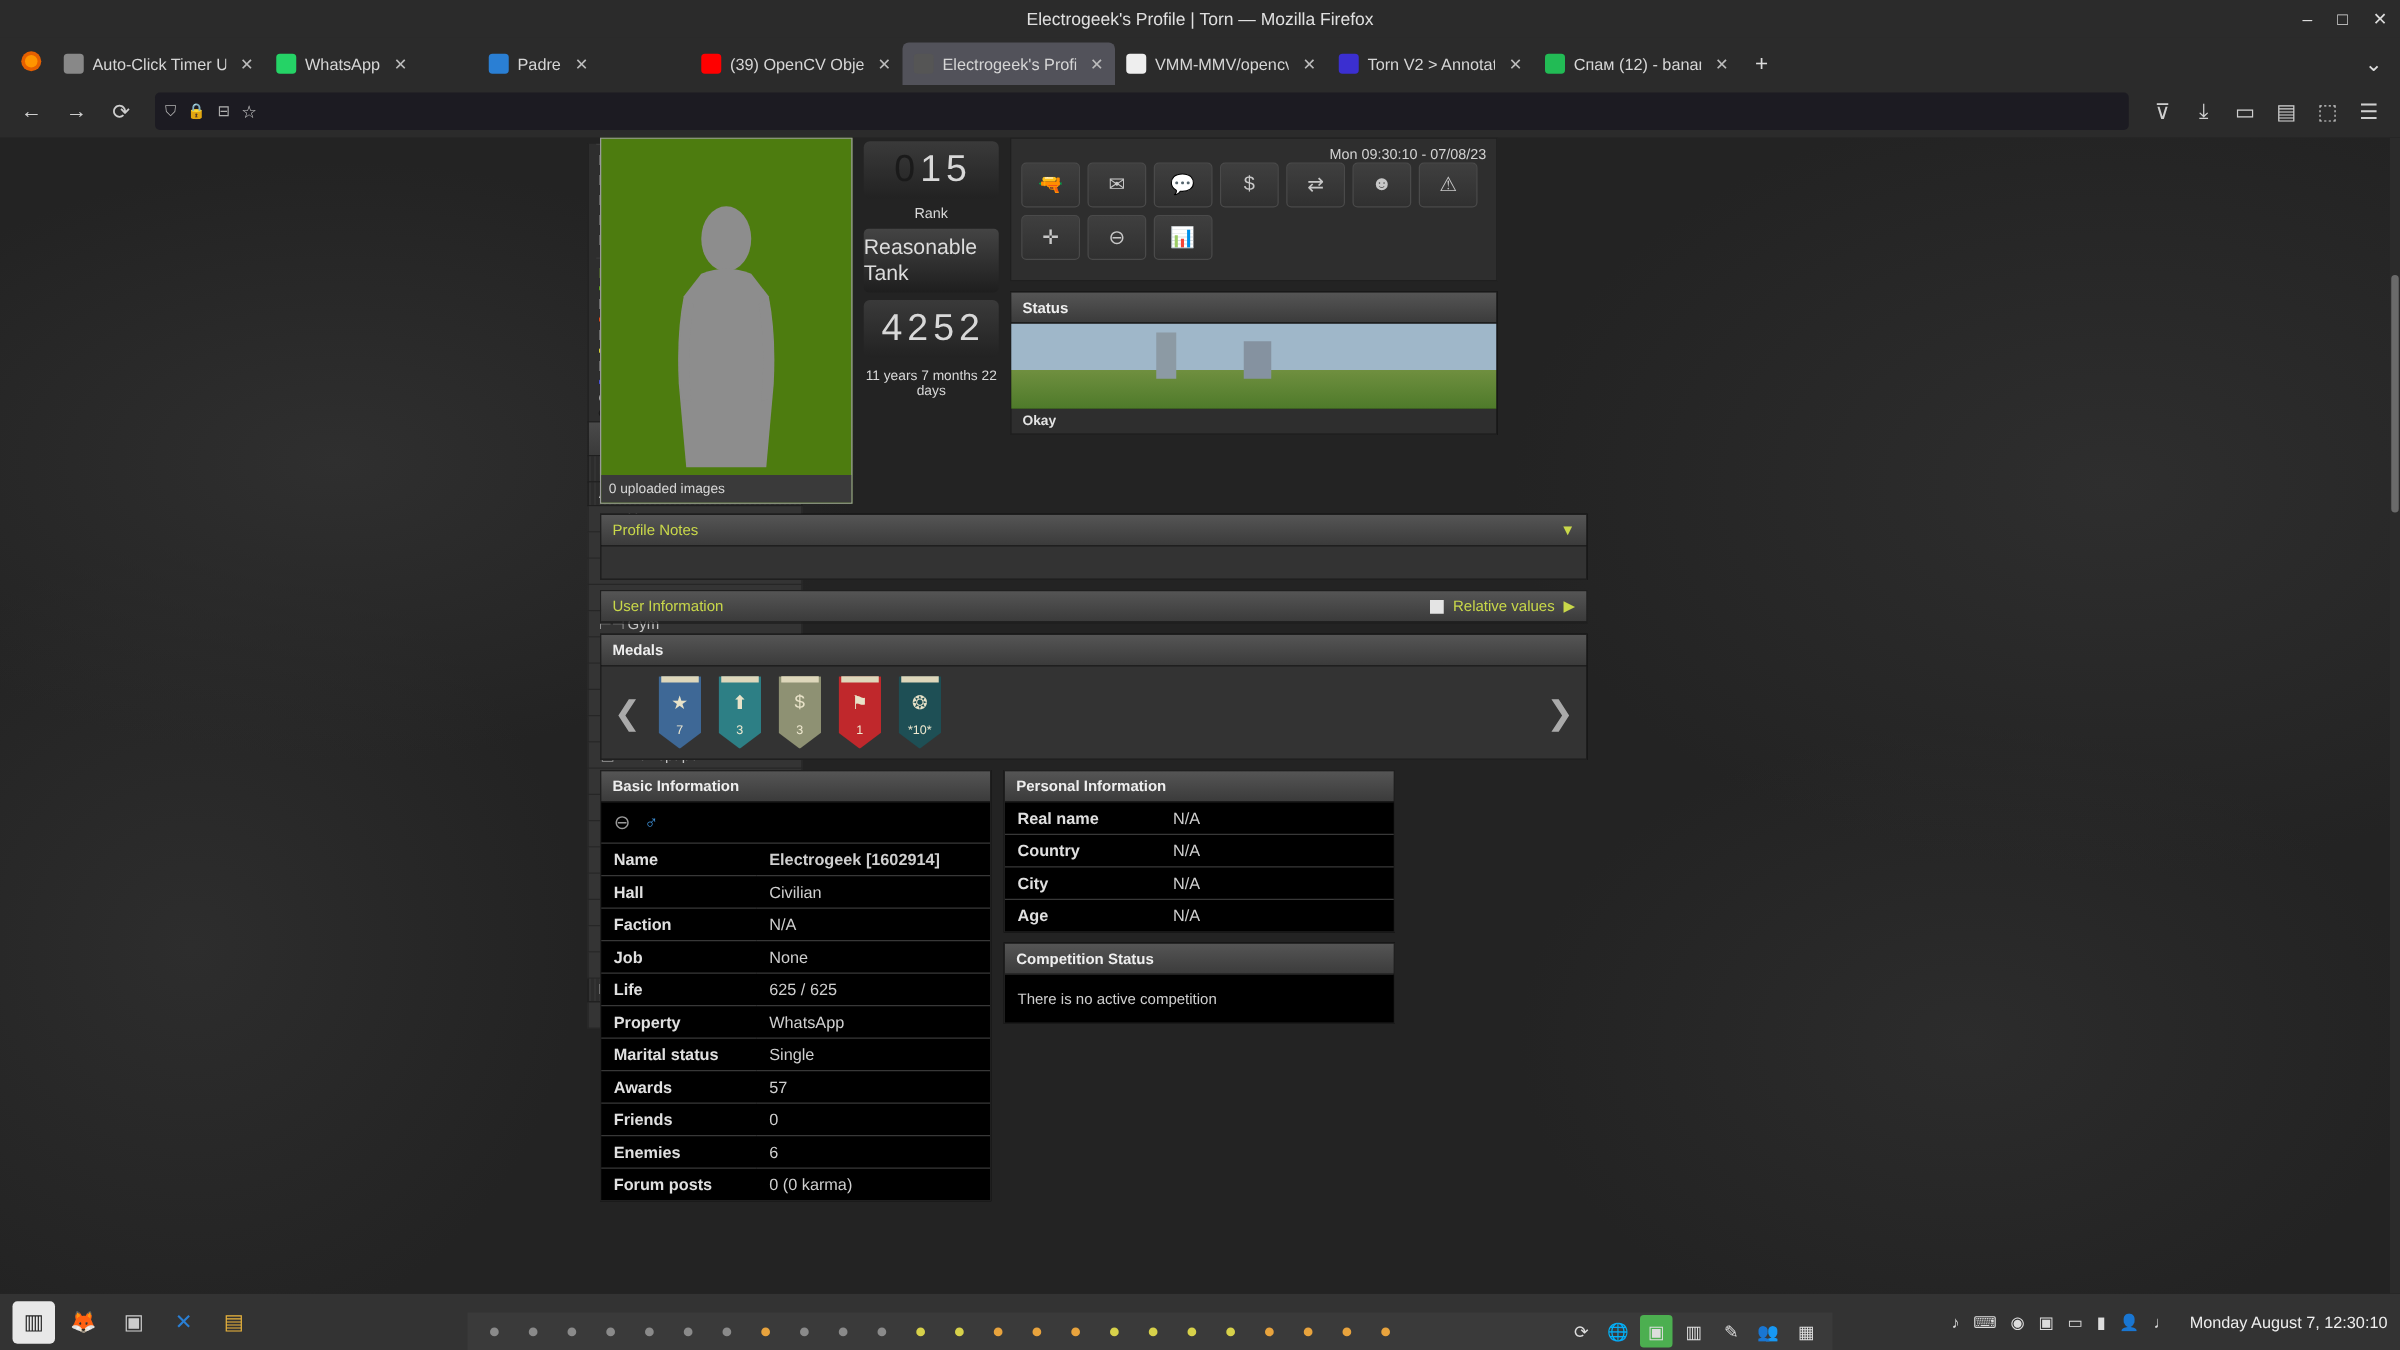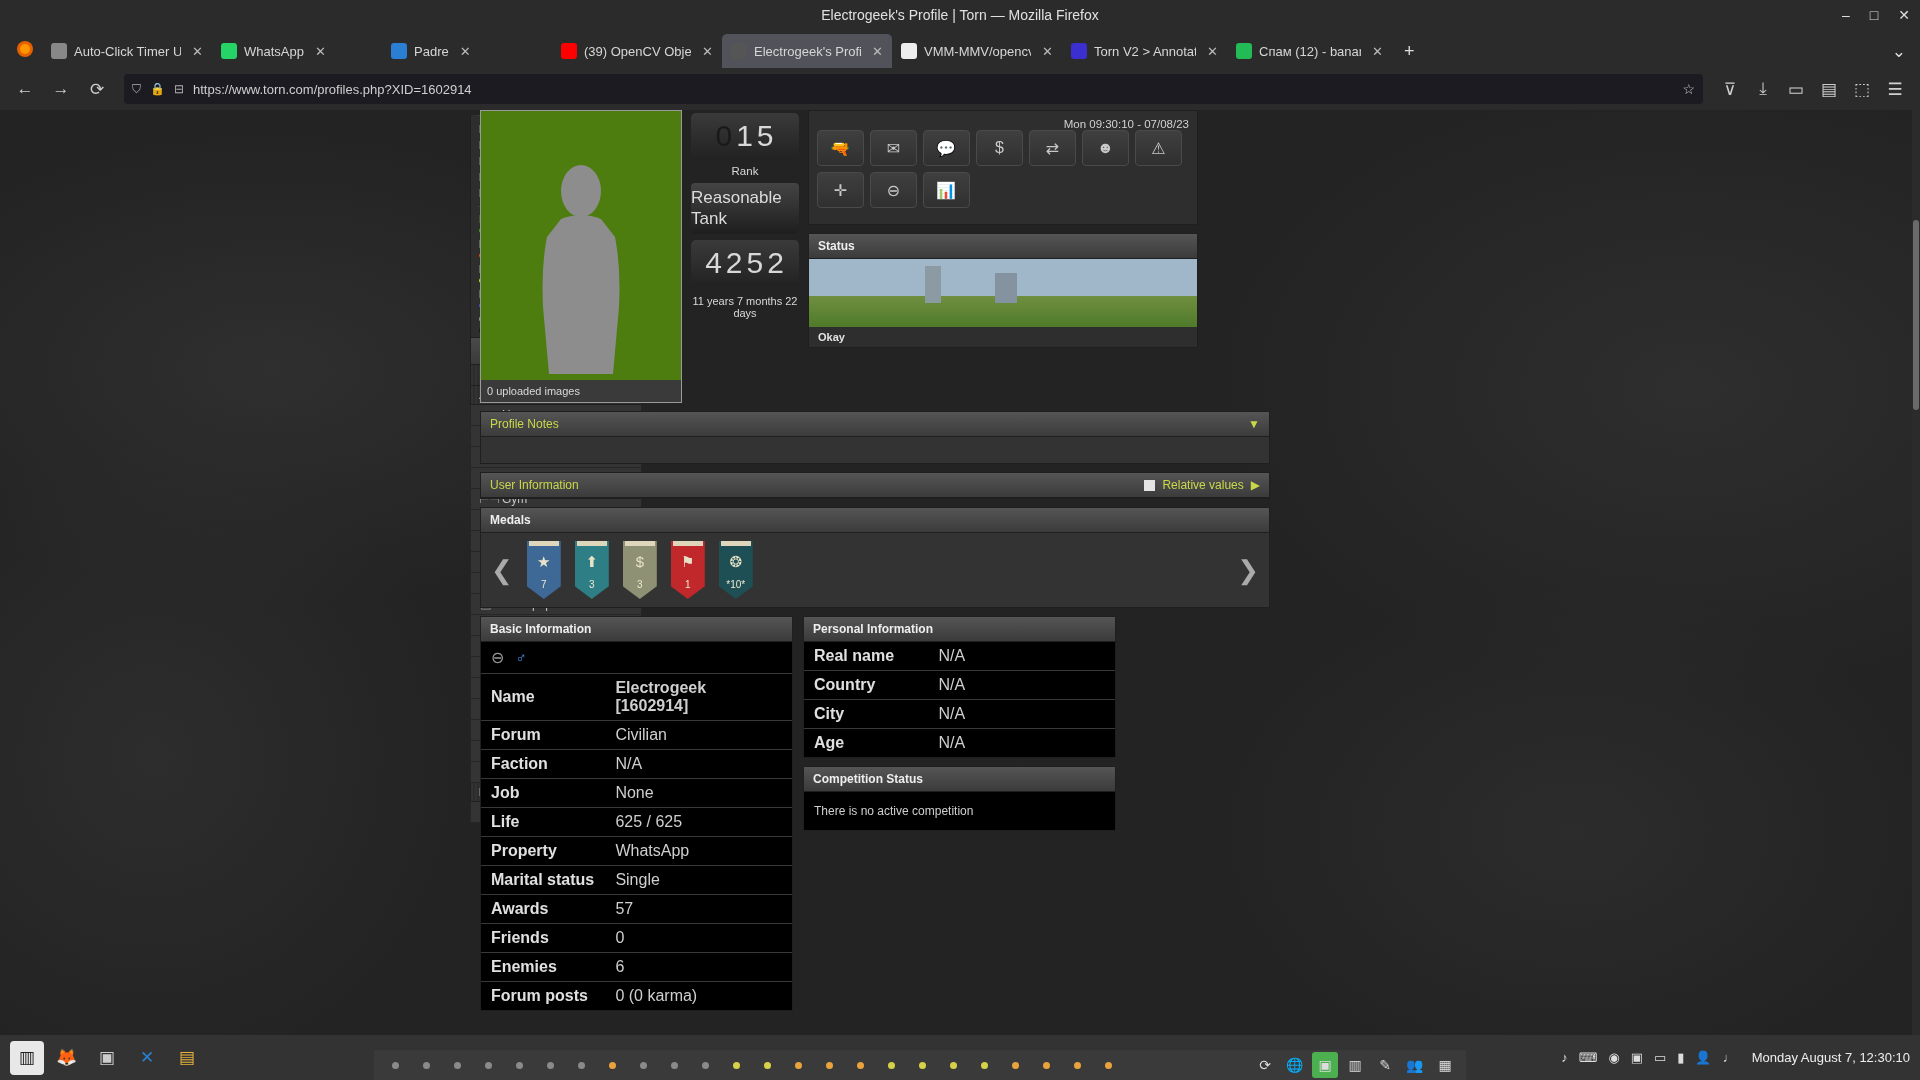--- a/index.html
+++ b/index.html
@@ -153,21 +153,21 @@
   .medal .rib { position:absolute; inset:0;
     clip-path:polygon(0 0,100% 0,100% 78%,50% 100%,0 78%); }
   .medal .top { position:absolute; left:2px; right:2px; top:0; height:5px;
     background:#ded7bb; }
   .medal .gl { position:absolute; left:0; right:0; top:12px; text-align:center;
     color:#e8e2c8; font-size:15px; }
   .medal .num { position:absolute; left:0; right:0; bottom:9px; text-align:center;
     color:#efe9d0; font-size:10px; }
 
   table.info { width:100%; border-collapse:collapse; }
-  table.info td { padding:5px 10px; font-size:16px; color:#cfcfcf;
+  table.info td { padding:5px 10px; font-size:13px; color:#cfcfcf;
     border-bottom:1px solid #383838; }
   table.info td.k { width:40%; font-weight:bold; color:#e0e0e0; }
   table.info tr:last-child td { border-bottom:none; }
   .lnk { color:#6fa8dc; }
   .symrow { padding:6px 10px; display:flex; gap:11px; align-items:center;
     border-bottom:1px solid #383838; }
   .compbody { padding:12px 10px; font-size:12px; color:#cfcfcf; }
   .chkbox { width:11px; height:11px; background:#e4e4e4; display:inline-block; }
 
   #cols { display:flex; gap:10px; padding-left:10px; margin-top:8px; }
@@ -264,21 +264,20 @@
 </div>
 
 <div id="navbar">
   <div class="navicon">←</div>
   <div class="navicon">→</div>
   <div class="navicon">⟳</div>
   <div id="urlbar">
     <span class="ic">⛉</span>
     <span class="ic">🔒</span>
     <span class="ic">⊟</span>
-    <span id="urltext">https://www.torn.com/profiles.php?XID=1602914</span>
     <span id="urlstar">☆</span>
   </div>
   <div id="navright">
     <div class="navicon">⊽</div>
     <div class="navicon">⤓</div>
     <div class="navicon">▭</div>
     <div class="navicon">▤</div>
     <div class="navicon">⬚</div>
     <div class="navicon">☰</div>
   </div>
@@ -597,21 +596,21 @@
             <span style="color:#999">⊖</span>
             <span style="color:#3d8ed4;font-size:15px">♂</span>
           </div>
           <table class="info">
             <tbody id="basic-rows">
                 <tr>
                   <td class="k">Name</td>
                   <td style="font-weight: bold;">Electrogeek [1602914]</td>
                 </tr>
                 <tr>
-                  <td class="k">Forum</td>
+                  <td class="k">Hall</td>
                   <td>Civilian</td>
                 </tr>
                 <tr>
                   <td class="k">Faction</td>
                   <td>N/A</td>
                 </tr>
                 <tr>
                   <td class="k">Job</td>
                   <td>None</td>
                 </tr>

